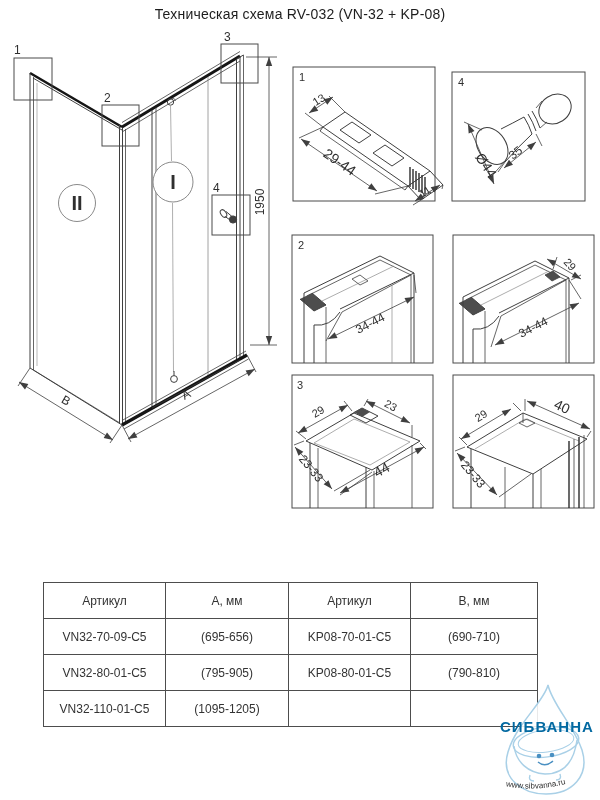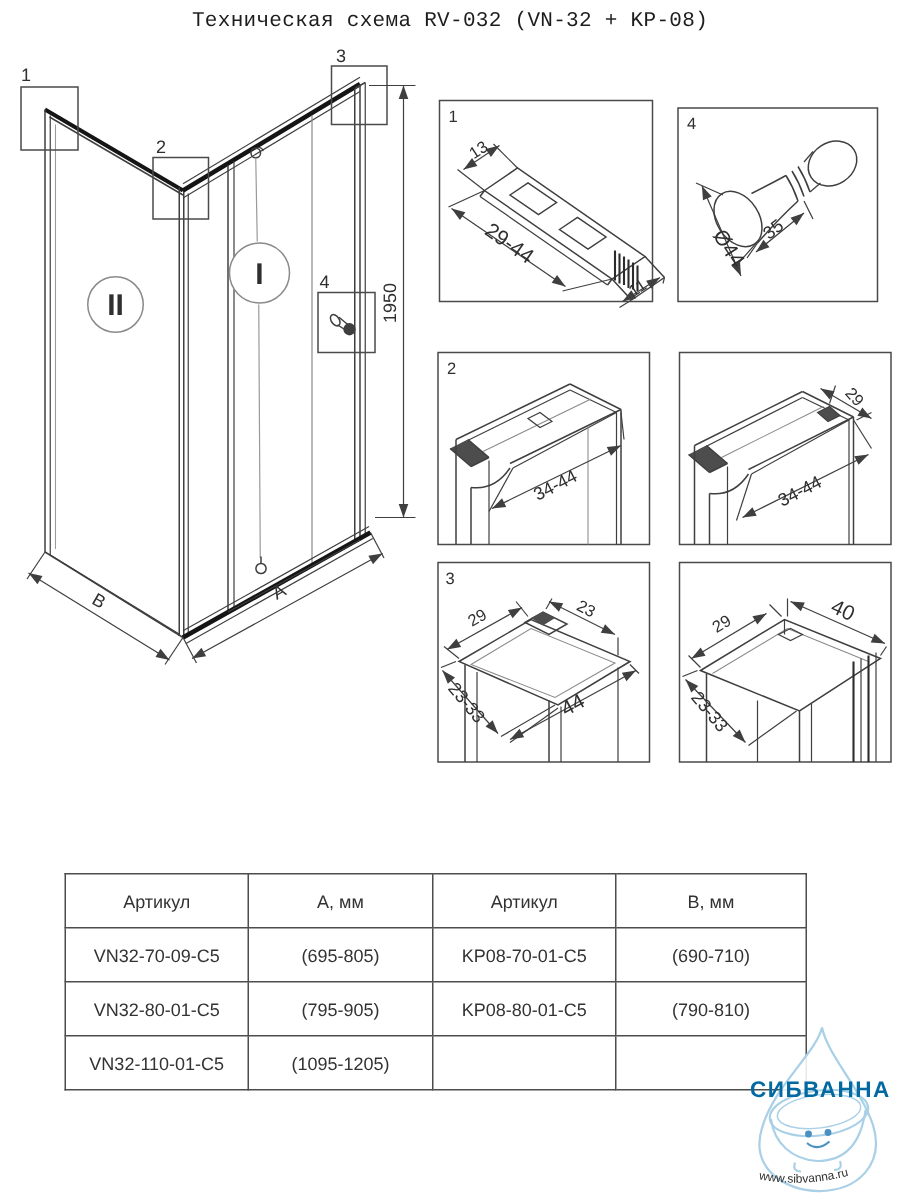--- a/index.html
+++ b/index.html
@@ -2,21 +2,21 @@
 <html><head>
 <meta charset="utf-8">
 <style>
   html,body{margin:0;padding:0;}
   body{
     width:600px;height:800px;position:relative;background:#ffffff;
     font-family:"Liberation Sans", sans-serif;color:#222;overflow:hidden;
   }
   .title{
     position:absolute;top:6px;left:0;width:600px;text-align:center;
-    font-size:14px;color:#1d1d1d;letter-spacing:.2px;font-family:Liberation Mono, monospace;
+    font-size:14px;color:#1d1d1d;letter-spacing:.2px;
   }
   svg{position:absolute;left:0;top:0;}
   #diagram{top:30px;}
   svg text{font-family:"Liberation Sans", sans-serif;fill:#2f2f2f;}
   table.spec{
     position:absolute;left:43px;top:582px;width:494px;border-collapse:collapse;
     font-size:12px;color:#333;table-layout:fixed;
   }
   table.spec th, table.spec td{
     border:1px solid #4d4d4d;text-align:center;vertical-align:middle;
@@ -323,21 +323,21 @@
   </colgroup>
   <tbody>
   <tr>
     <th>Артикул</th>
     <th>A, мм</th>
     <th>Артикул</th>
     <th>B, мм</th>
   </tr>
   <tr>
     <td>VN32-70-09-C5</td>
-    <td>(695-805)</td>
+    <td>(695-656)</td>
     <td>KP08-70-01-C5</td>
     <td>(690-710)</td>
   </tr>
   <tr>
     <td>VN32-80-01-C5</td>
     <td>(795-905)</td>
     <td>KP08-80-01-C5</td>
     <td>(790-810)</td>
   </tr>
   <tr>

